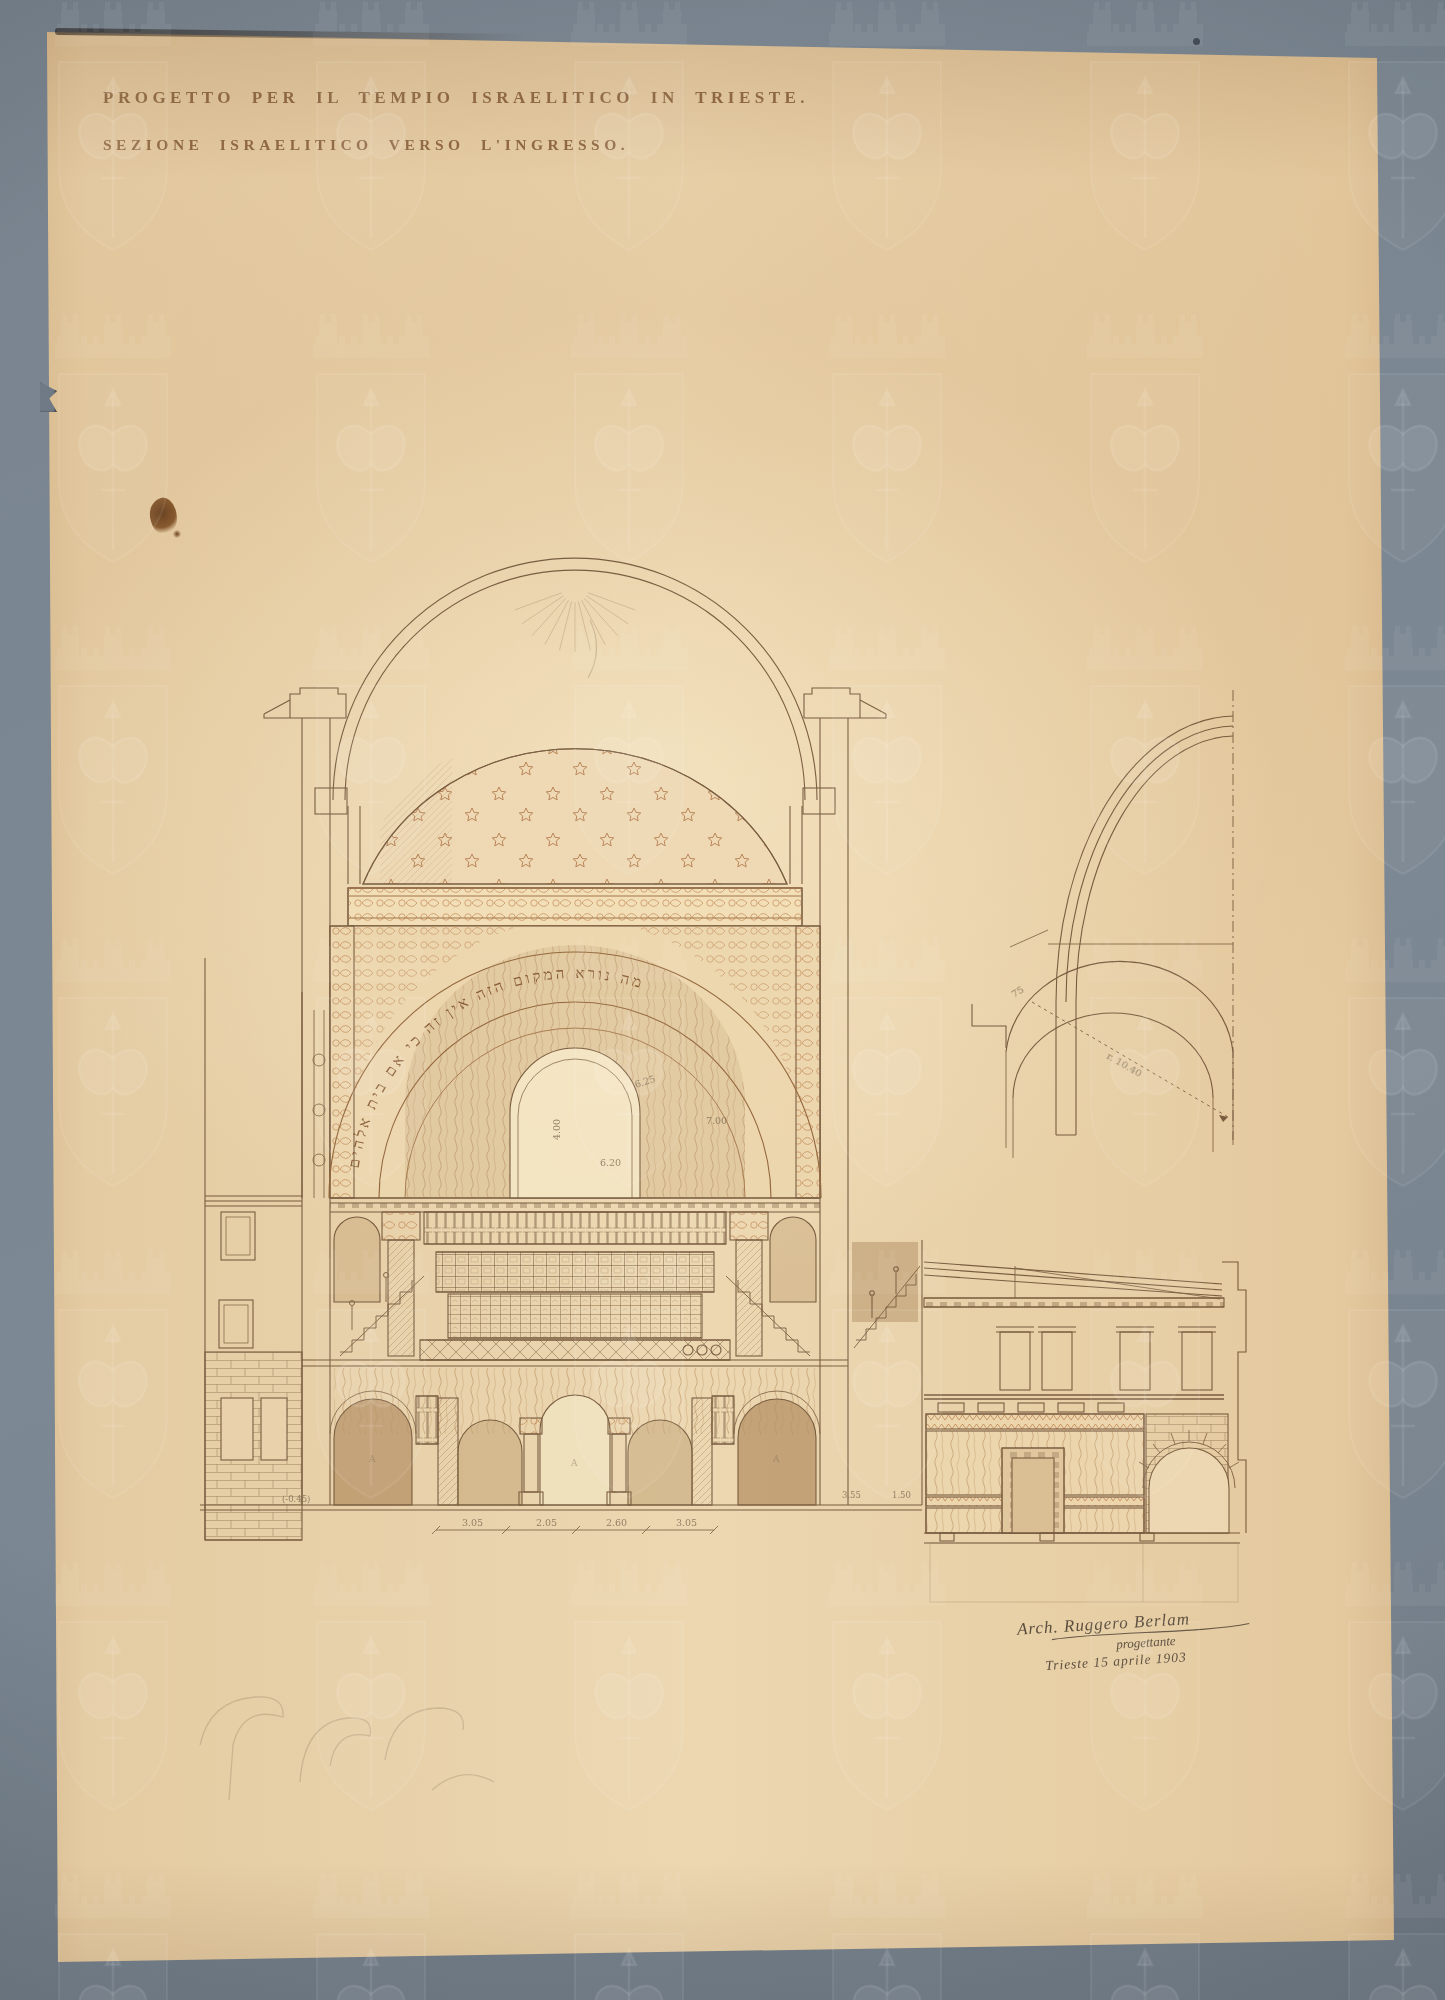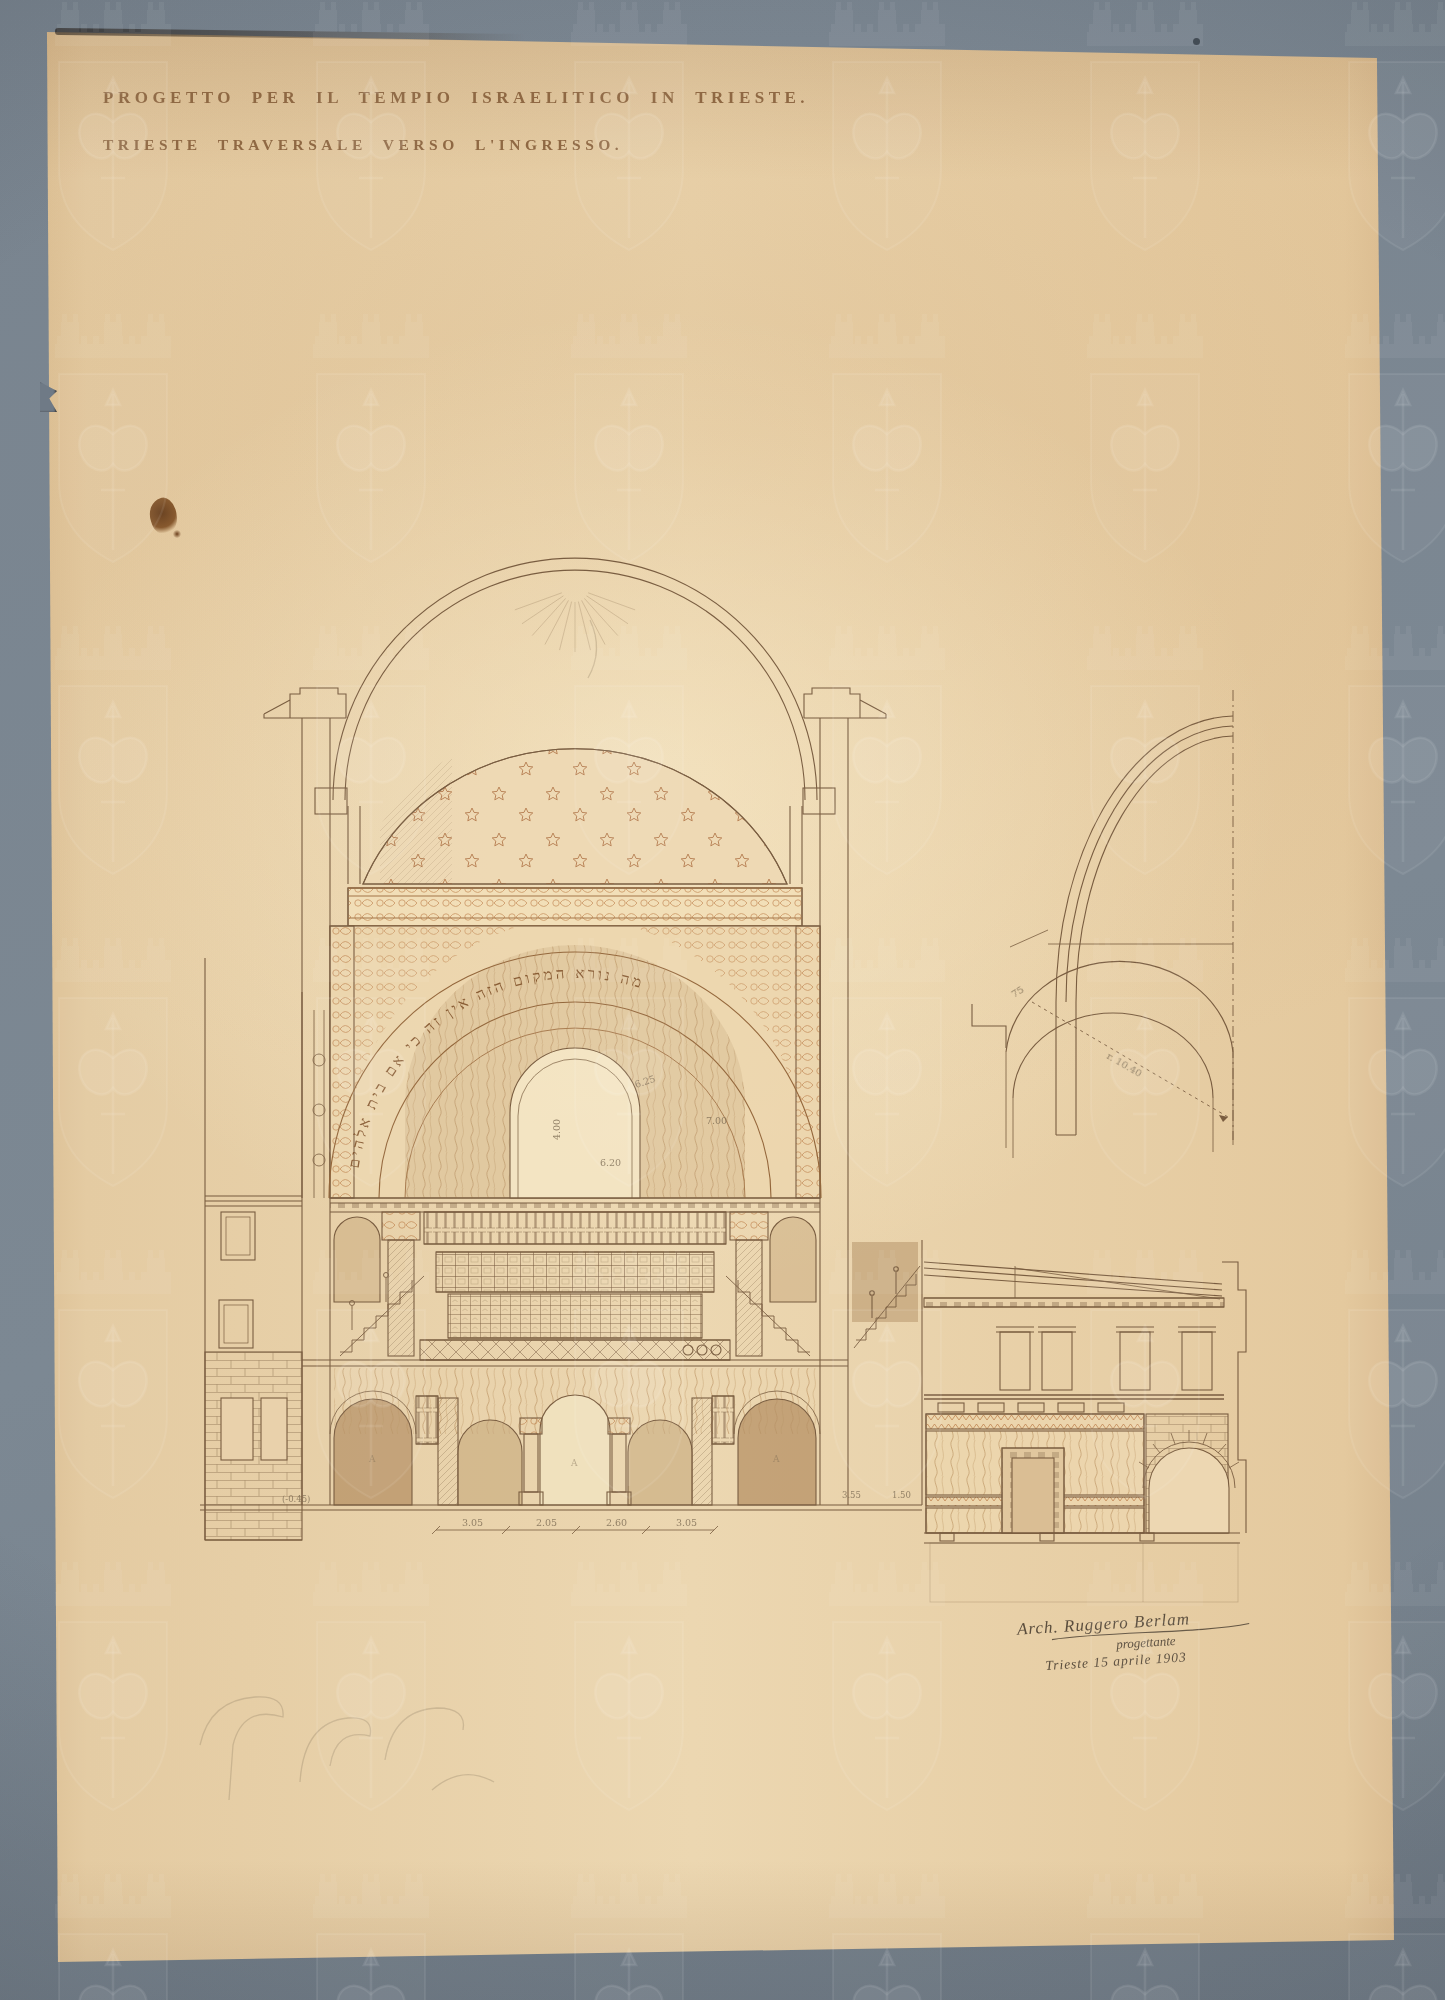--- a/index.html
+++ b/index.html
@@ -49,21 +49,21 @@
   <div class="mount-vignette"></div>
 
   <div class="paper"></div>
   <div class="crease-top"></div>
   <div class="notch"></div>
   <div class="stain"></div>
   <div class="stain2"></div>
   <div class="speck"></div>
 
   <div class="title l1">PROGETTO PER IL TEMPIO ISRAELITICO IN TRIESTE.</div>
-  <div class="title l2">TRIESTE TRAVERSALE VERSO L'INGRESSO.</div>
+  <div class="title l2">SEZIONE ISRAELITICO VERSO L'INGRESSO.</div>
 
   <svg width="1445" height="2000" viewBox="0 0 1445 2000" style="position:absolute;left:0;top:0;">
     <defs>
       <pattern id="pStars" width="54" height="46" patternUnits="userSpaceOnUse">
         <g stroke="#a8683a" fill="none" stroke-width="1" opacity=".85">
           <path d="M13 5 l2 4.4 4.8 .5 -3.6 3.2 1 4.8 -4.2-2.5 -4.2 2.5 1-4.8 -3.6-3.2 4.8-.5 Z"></path>
           <path d="M40 26 l2 4.4 4.8 .5 -3.6 3.2 1 4.8 -4.2-2.5 -4.2 2.5 1-4.8 -3.6-3.2 4.8-.5 Z"></path>
         </g>
       </pattern>
       <pattern id="pScroll" width="22" height="14" patternUnits="userSpaceOnUse">

